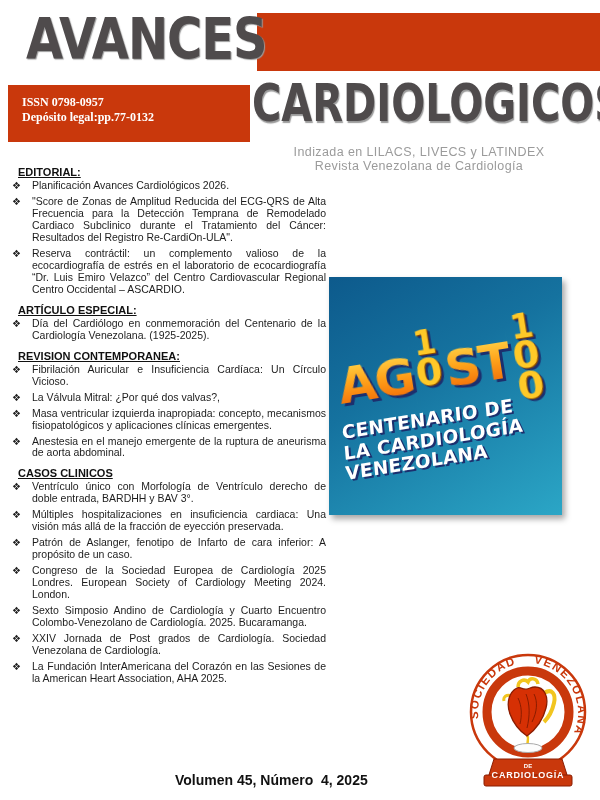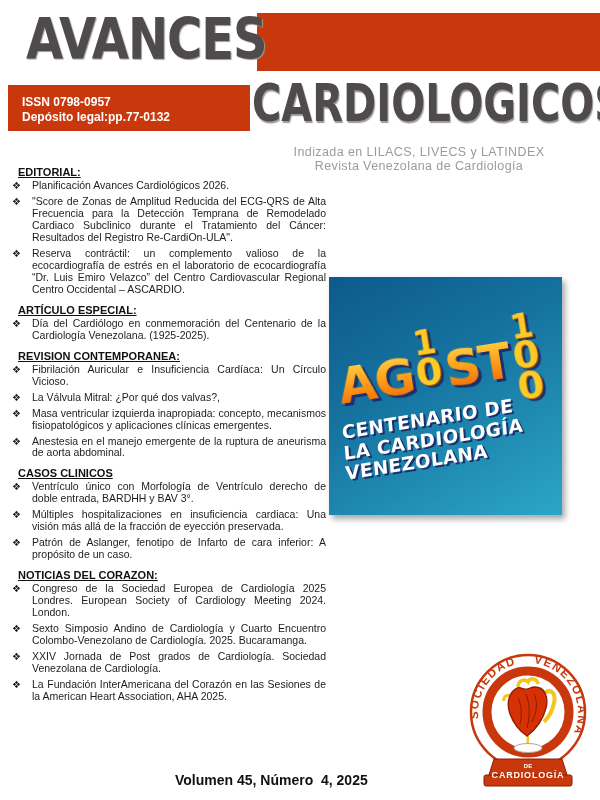--- a/index.html
+++ b/index.html
@@ -15,23 +15,23 @@
     background:#c9380c;
   }
   .title-avances {
     position:absolute; left:26px; top:6px; margin:0;
     font-family:"DejaVu Sans", sans-serif; font-weight:bold;
     font-size:48px; letter-spacing:-1px; color:#4f4b4c;
     transform:scaleY(1.18); transform-origin:top left;
     text-shadow:1px 1px 1px #9a9a9a;
   }
   .band-issn {
-    position:absolute; left:8px; top:85px; width:242px; height:46px;
+    position:absolute; left:8px; top:85px; width:242px; height:57px;
     background:#c9380c; color:#ffffff; font-weight:bold; font-size:12px;
-    padding:10px 0 0 14px; box-sizing:border-box; line-height:15px;
+    padding:10px 0 0 14px; box-sizing:border-box; line-height:15px;font-family:Liberation Serif, serif;
   }
   .title-cardiologicos {
     position:absolute; left:252px; top:74px; margin:0;
     font-family:"DejaVu Sans", sans-serif; font-weight:bold;
     font-size:40px; letter-spacing:0px; color:#4f4b4c;
     transform:scaleY(1.28); transform-origin:top left;
     text-shadow:1px 1px 1px #9a9a9a; white-space:nowrap;
   }
   .subtitle {
     position:absolute; right:6px; top:145px; width:350px;
@@ -169,21 +169,20 @@
         <span class="bullet">❖</span>
         <span class="item-text">Múltiples hospitalizaciones en insuficiencia cardiaca: Una visión más allá de la fracción de eyección preservada.</span>
       </div>
       <div class="toc-item">
         <span class="bullet">❖</span>
         <span class="item-text">Patrón de Aslanger, fenotipo de Infarto de cara inferior: A propósito de un caso.</span>
       </div>
     </section>
 
     <section>
-      <h2 class="section-heading">NOTICIAS DEL CORAZON:</h2>
       <div class="toc-item">
         <span class="bullet">❖</span>
         <span class="item-text">Congreso de la Sociedad Europea de Cardiología 2025 Londres. European Society of Cardiology Meeting 2024. London.</span>
       </div>
       <div class="toc-item">
         <span class="bullet">❖</span>
         <span class="item-text">Sexto Simposio Andino de Cardiología y Cuarto Encuentro Colombo-Venezolano de Cardiología. 2025. Bucaramanga.</span>
       </div>
       <div class="toc-item">
         <span class="bullet">❖</span>

